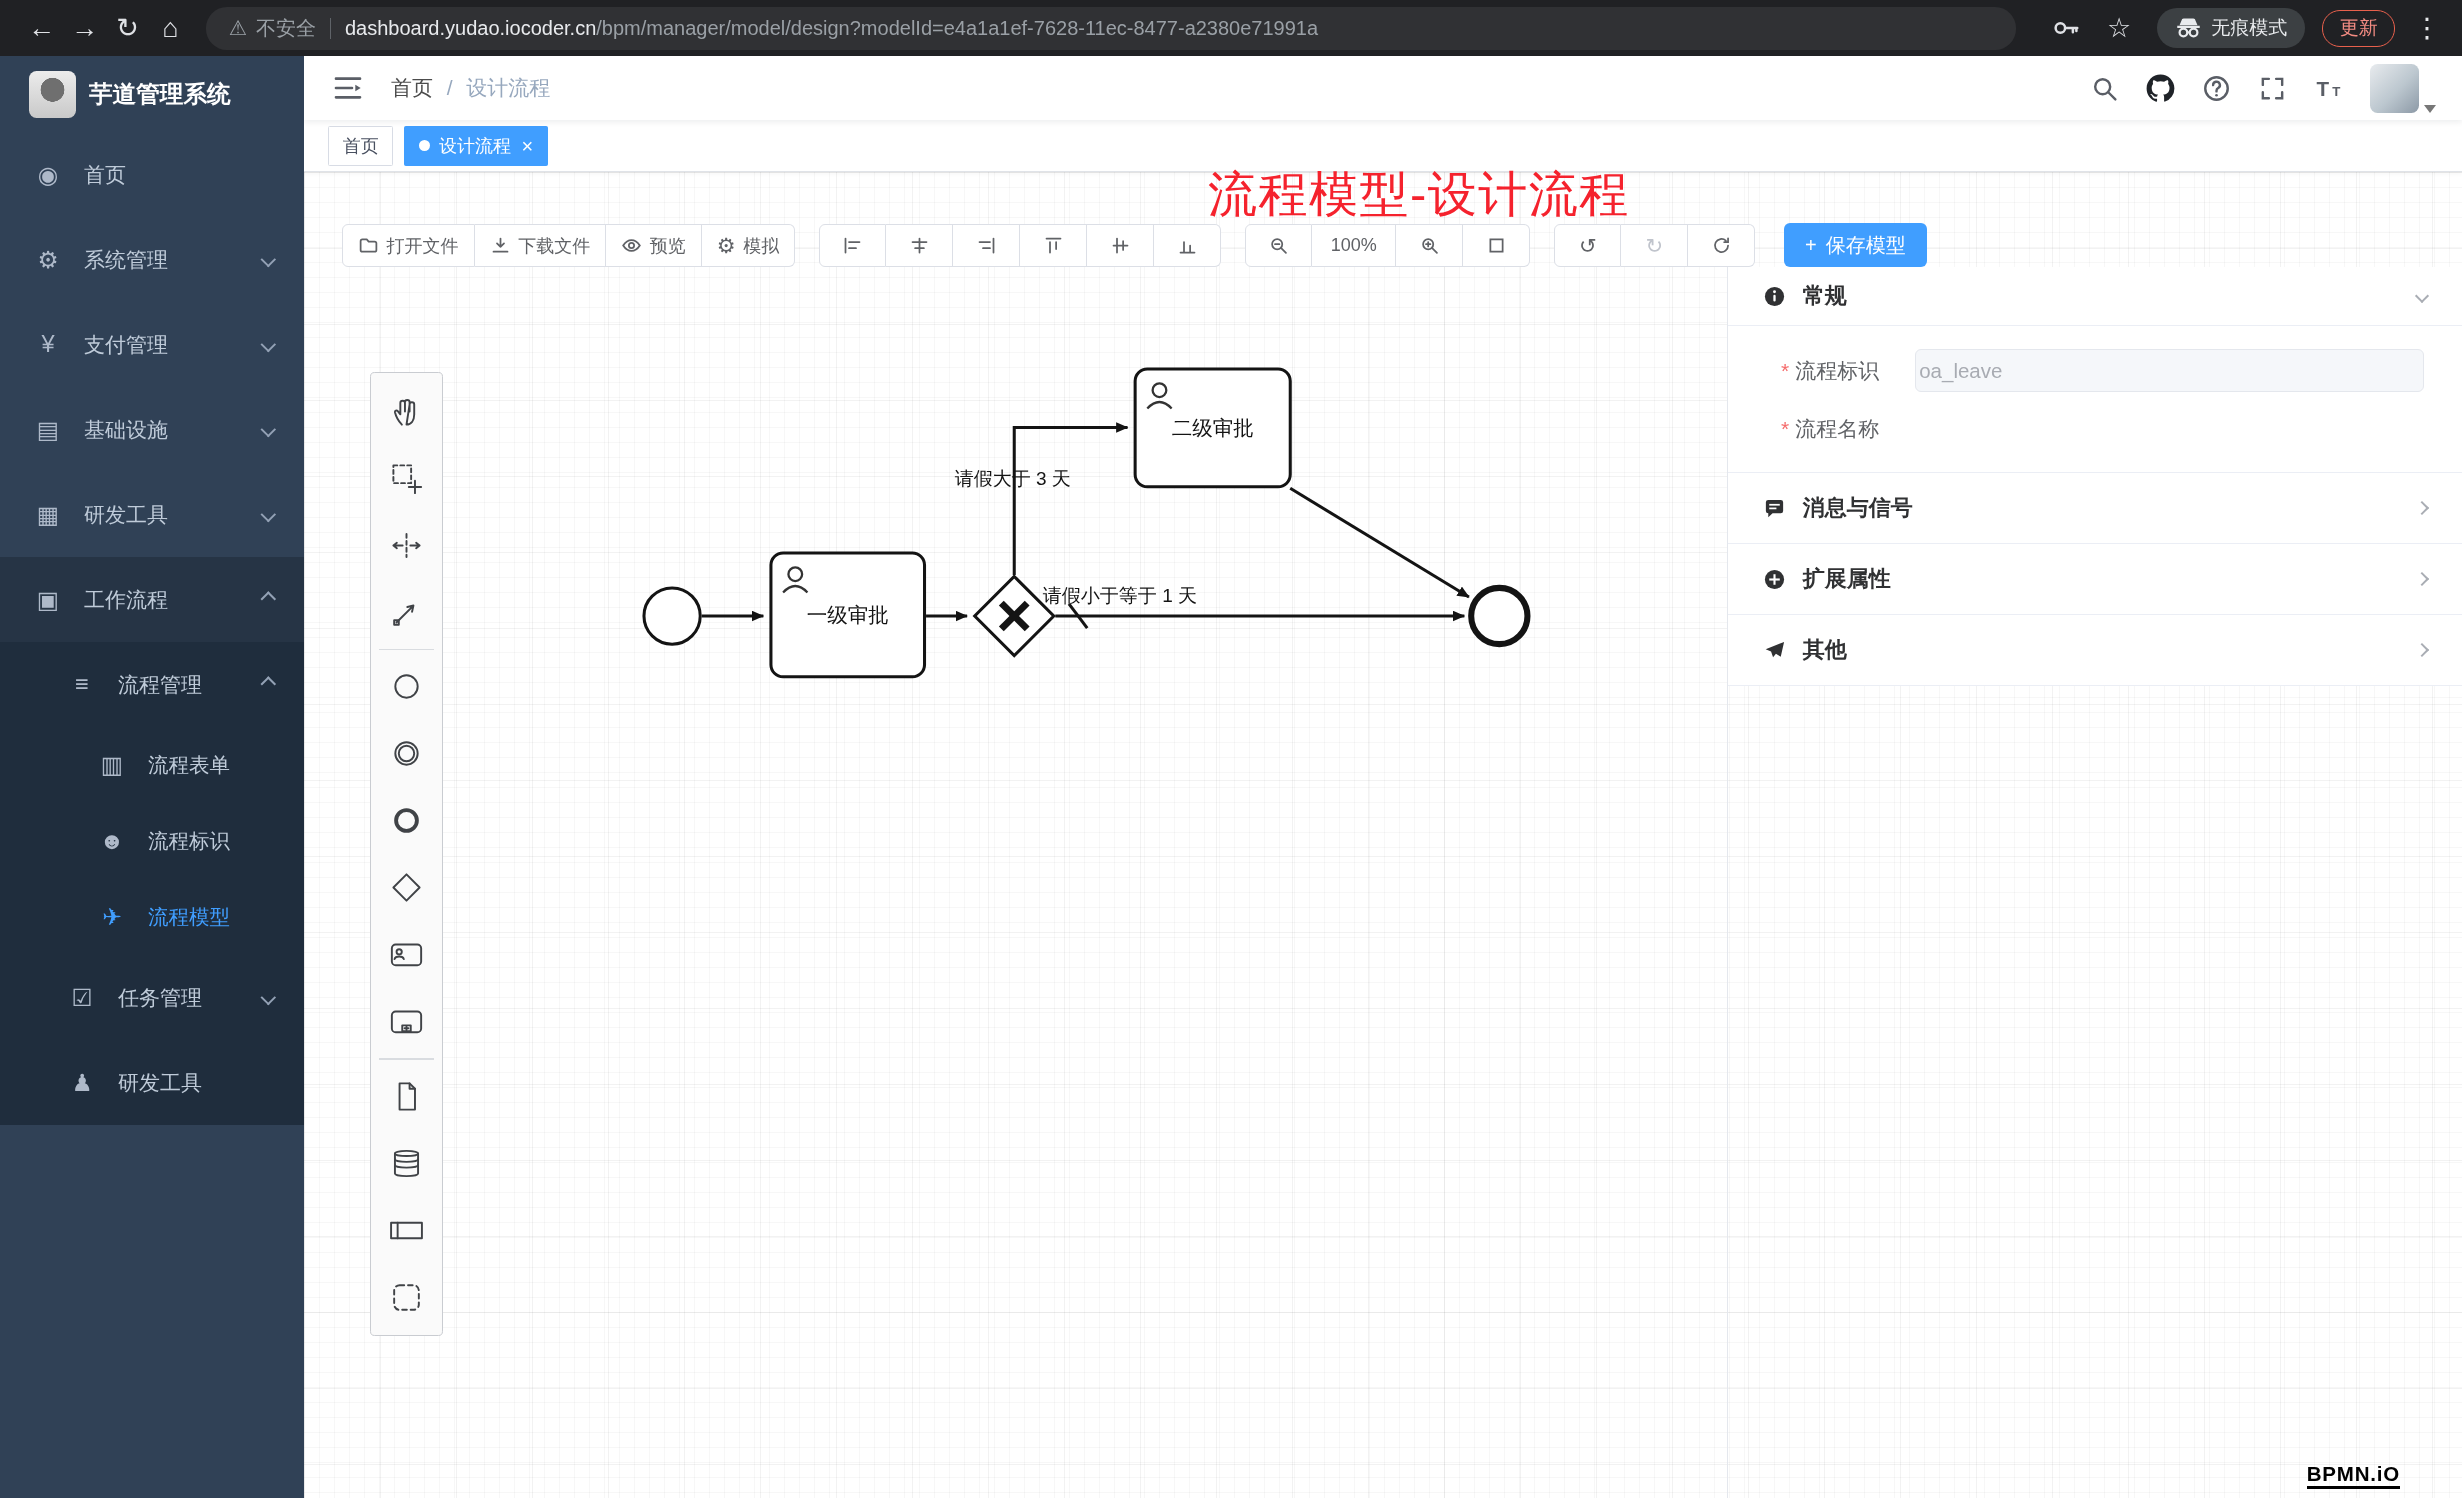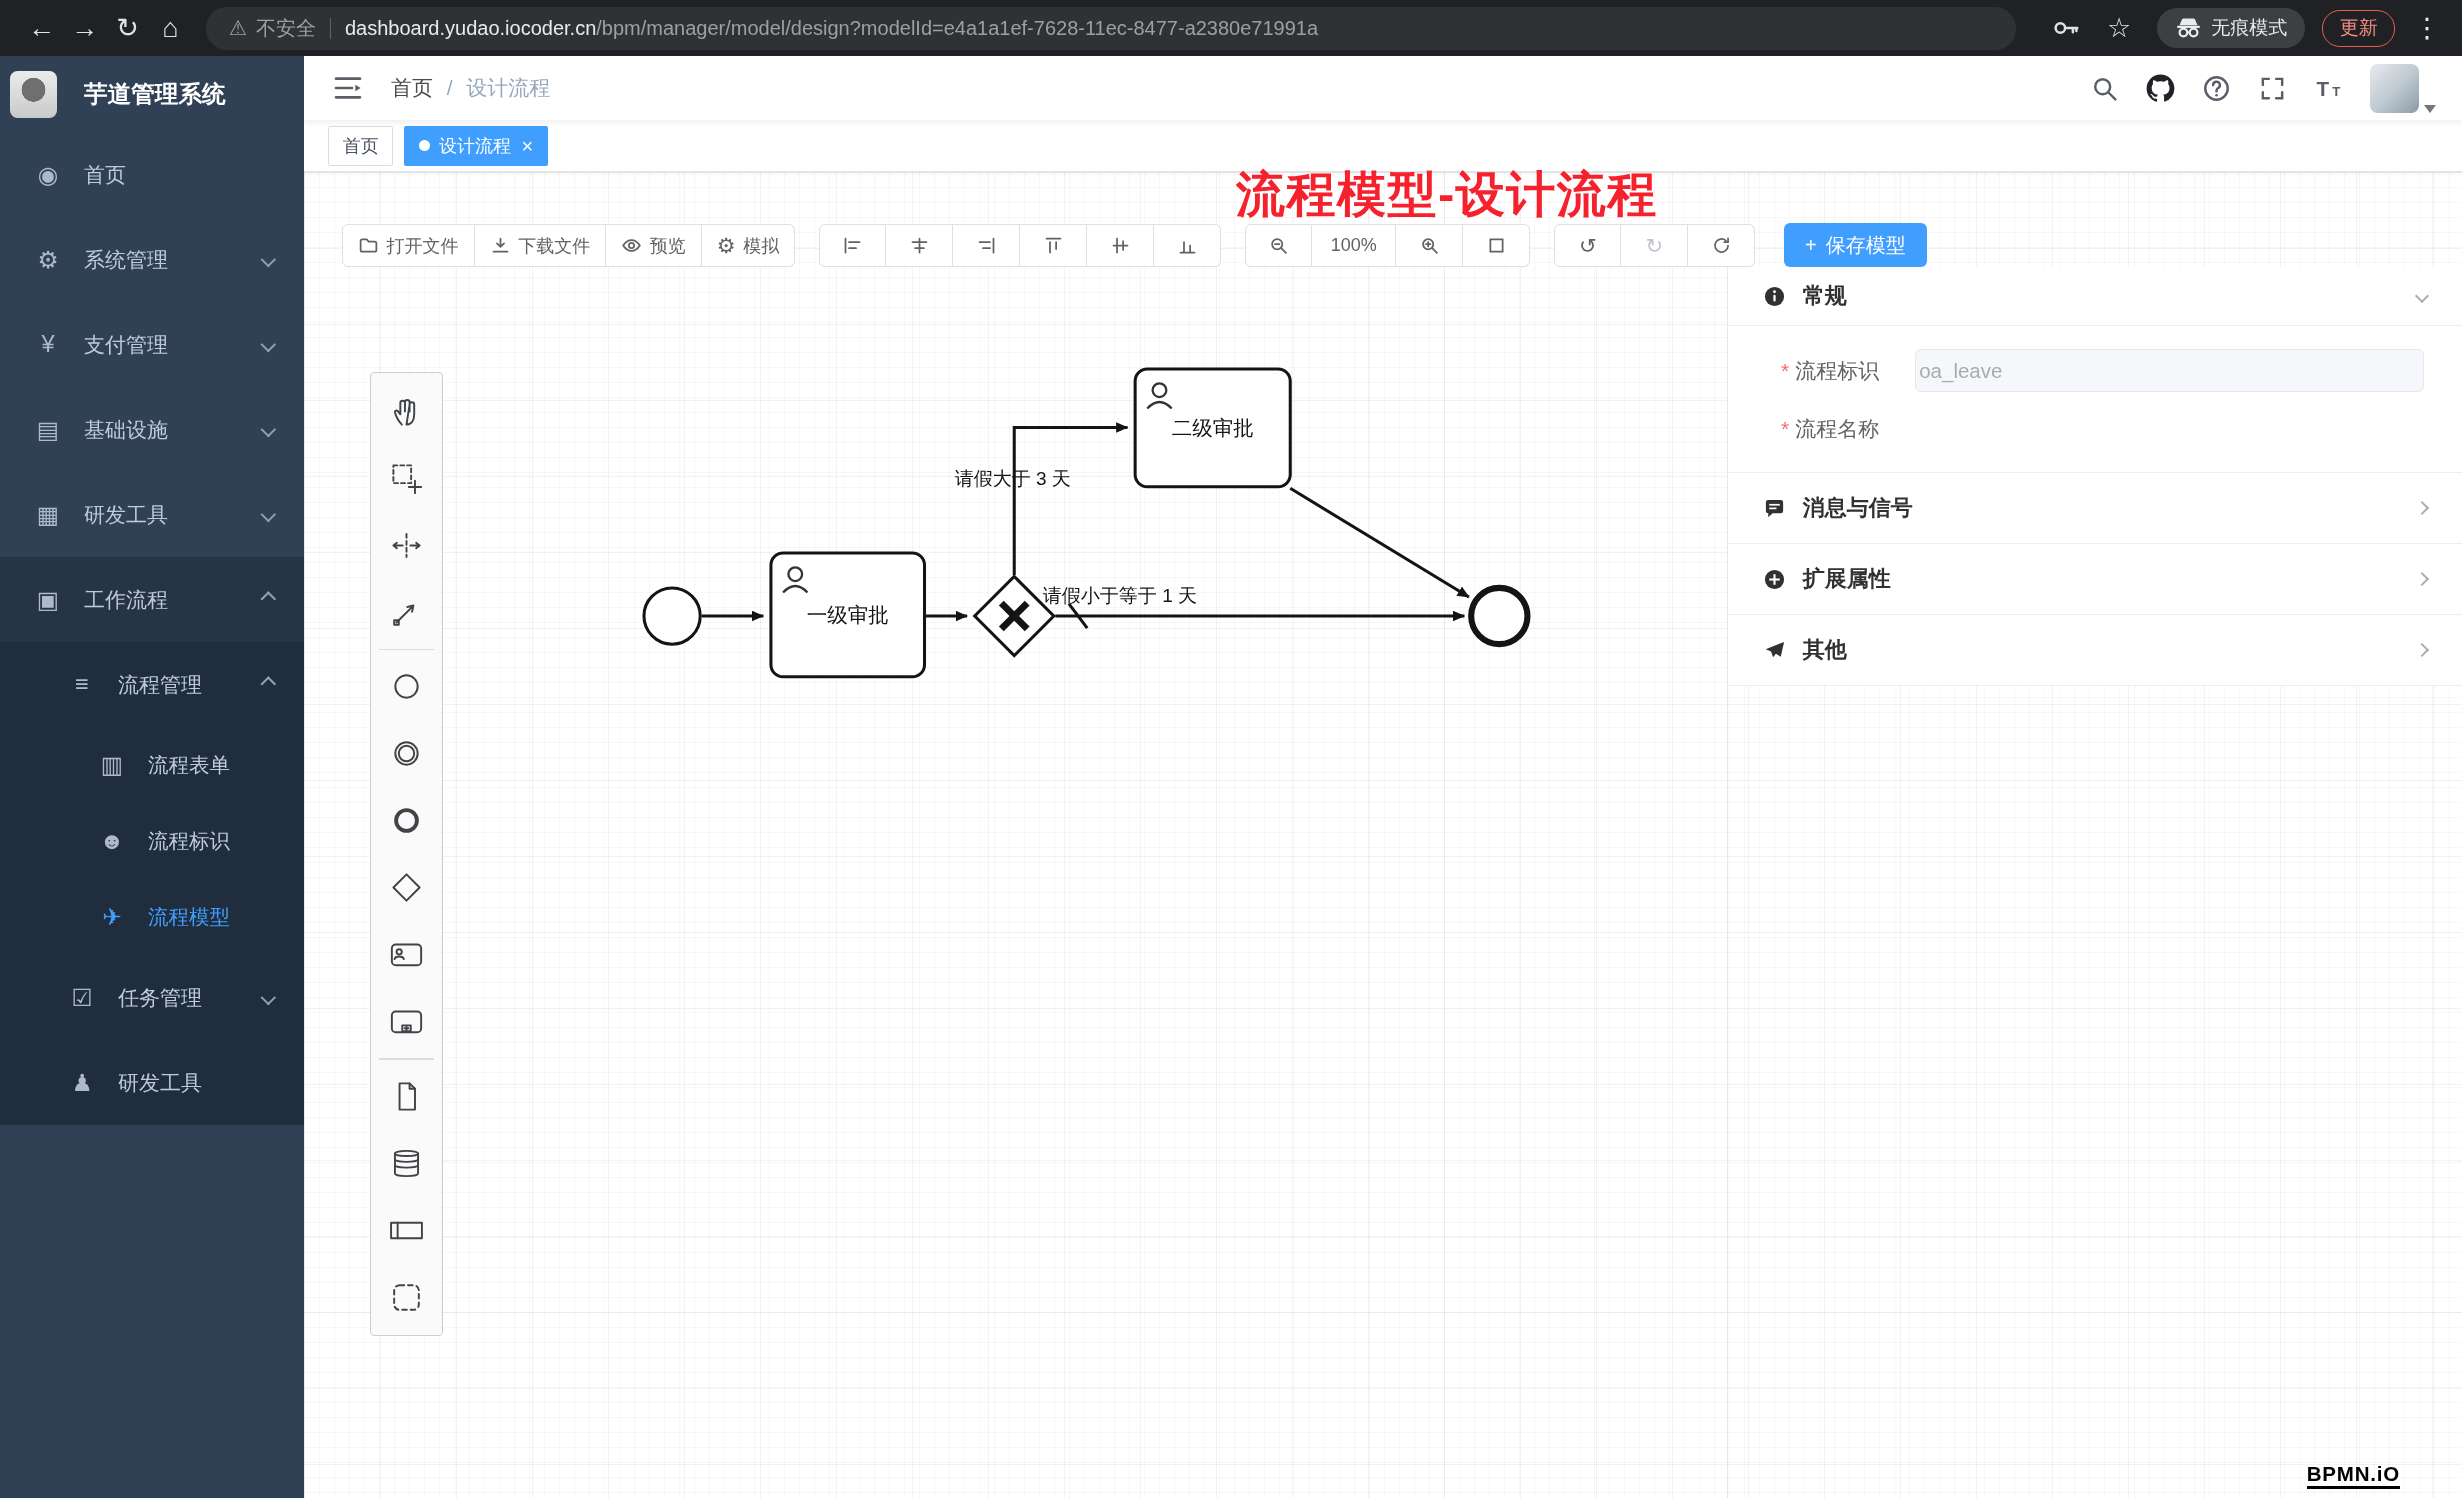--- a/index.html
+++ b/index.html
@@ -25,21 +25,21 @@
   .chrome-right { display:flex; align-items:center; gap:16.7px; margin-left:auto; }
   .chip { height:40px; border-radius:20px; background:#3c4043; color:#e8eaed; font-size:19px;
           display:flex; align-items:center; gap:9px; padding:15px 18px; }
   .update-btn { height:37px; border-radius:18px; border:1.5px solid #e8604c; color:#f28b82;
                 font-size:19px; display:flex; align-items:center; padding:0 16.7px; }
   .dots { color:#e8eaed; font-size:27px; width:30px; text-align:center; }
 
   
   .sidebar { position:absolute; left:0; top:56px; bottom:0; width:304px; background:#304156;
              color:#bfcbd9; z-index:40; }
-  .logo-row { height:76px; display:flex; align-items:center; gap:27px; padding:0 10px; }
+  .logo-row { height:76px; display:flex; align-items:center; gap:13px; padding:0 29px; }
   .logo-img { width:47px; height:47px; border-radius:7.6px; flex:none;
               background:radial-gradient(circle at 50% 40%, #6f6f6f 0 32%, transparent 33%),
                          linear-gradient(180deg,#ececec,#c9c9c9); }
   .logo-title { color:#fff; font-size:23.6px; font-weight:bold; white-space:nowrap; }
   .mi { height:85px; display:flex; align-items:center; gap:21px; padding:0 30px 0 33px;
         font-size:21px; cursor:pointer; }
   .mi .g { width:30px; text-align:center; font-size:23.6px; flex:none; color:#aeb9c9; }
   .mi2 { padding-left:67px; background:#1f2d3d; }
   .mi3 { height:76px; padding-left:97px; background:#1f2d3d; font-size:20.5px; }
   .mi.parent-open { background:#263445; }
@@ -68,21 +68,21 @@
   .tagsbar { position:absolute; left:304px; top:120px; right:0; height:52px; background:#fff;
              border-bottom:1.5px solid #e0e3e8; display:flex; align-items:center; gap:10.6px;
              padding:0 24px; z-index:29; box-shadow:0 1.5px 4.6px rgba(0,0,0,.04); }
   .tag { height:40px; display:flex; align-items:center; gap:9px; padding:0 13.7px;
          border:1.5px solid #d8dce5; background:#fff; color:#495060; font-size:18px; border-radius:1.5px; }
   .tag.active { background:#409eff; border-color:#409eff; color:#fff; }
   .tag .dot { width:11.4px; height:11.4px; border-radius:50%; background:#fff; flex:none; }
   .tag .close { font-size:20px; line-height:1; margin-left:1.5px; }
 
   
-  .annotation { position:absolute; left:932px; top:106px; font-size:49px; font-weight:bold;
+  .annotation { position:absolute; left:904px; top:106px; font-size:49px; font-weight:normal;
                 color:#f5222d; z-index:95; letter-spacing:1.5px; white-space:nowrap; }
 
   
   .designer { position:absolute; left:304px; top:172px; right:0; bottom:0; background-color:#fff;
     background-image:
       linear-gradient(to right, rgba(0,0,0,.05) 0.8px, transparent 0.8px),
       linear-gradient(to bottom, rgba(0,0,0,.05) 0.8px, transparent 0.8px),
       linear-gradient(to right, rgba(0,0,0,.03) 0.8px, transparent 0.8px),
       linear-gradient(to bottom, rgba(0,0,0,.03) 0.8px, transparent 0.8px);
     background-size:76px 76px, 76px 76px, 15px 15px, 15px 15px; }

